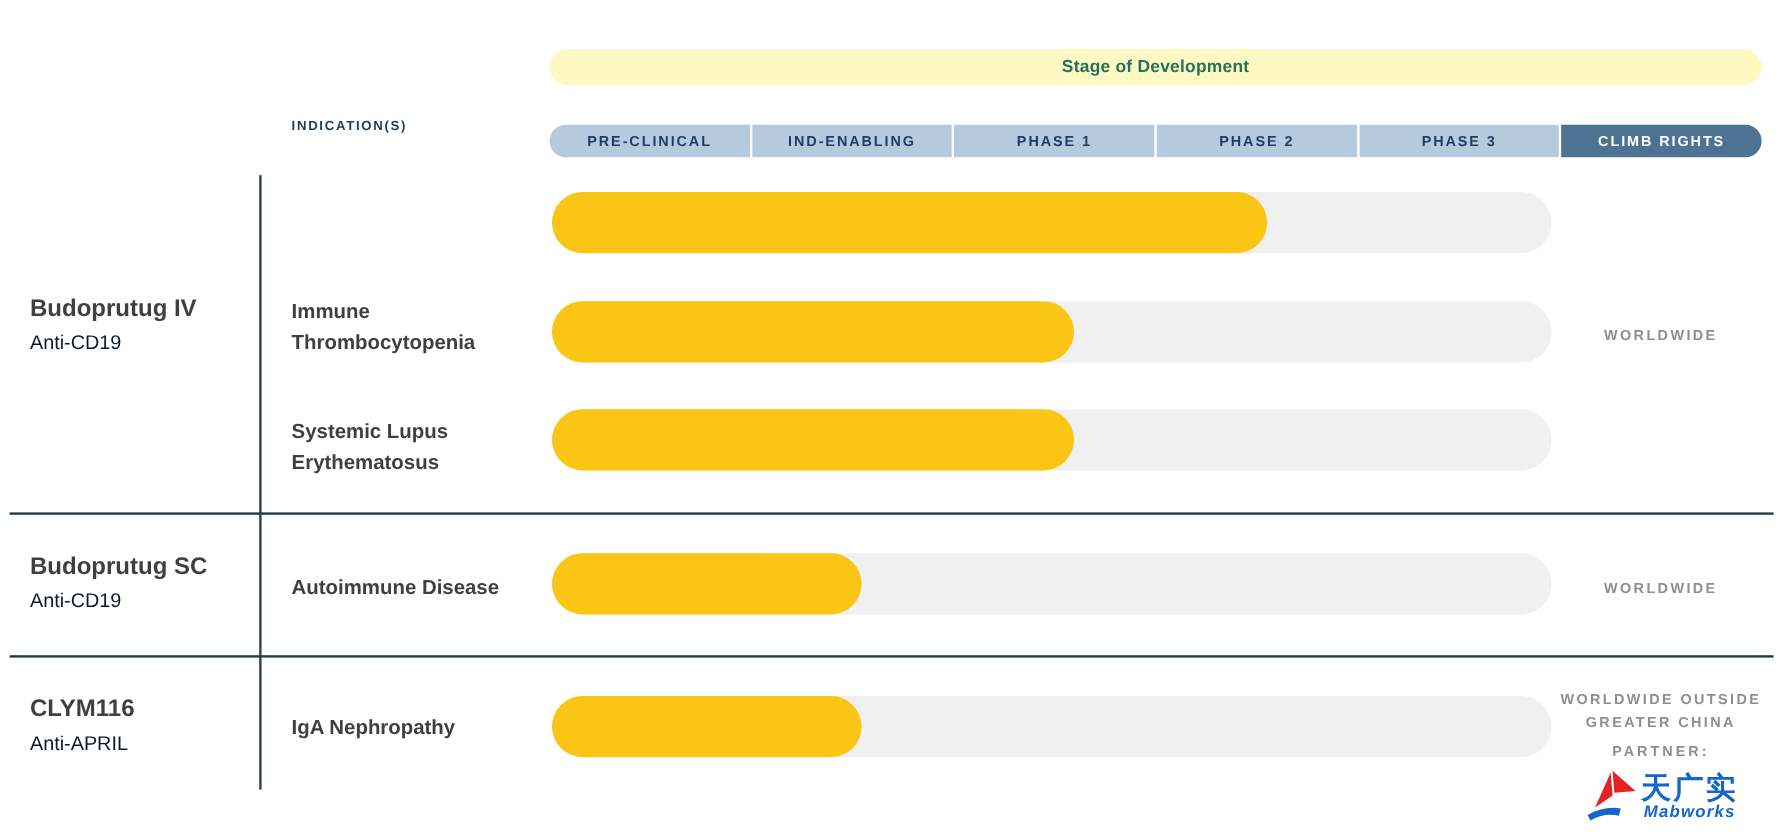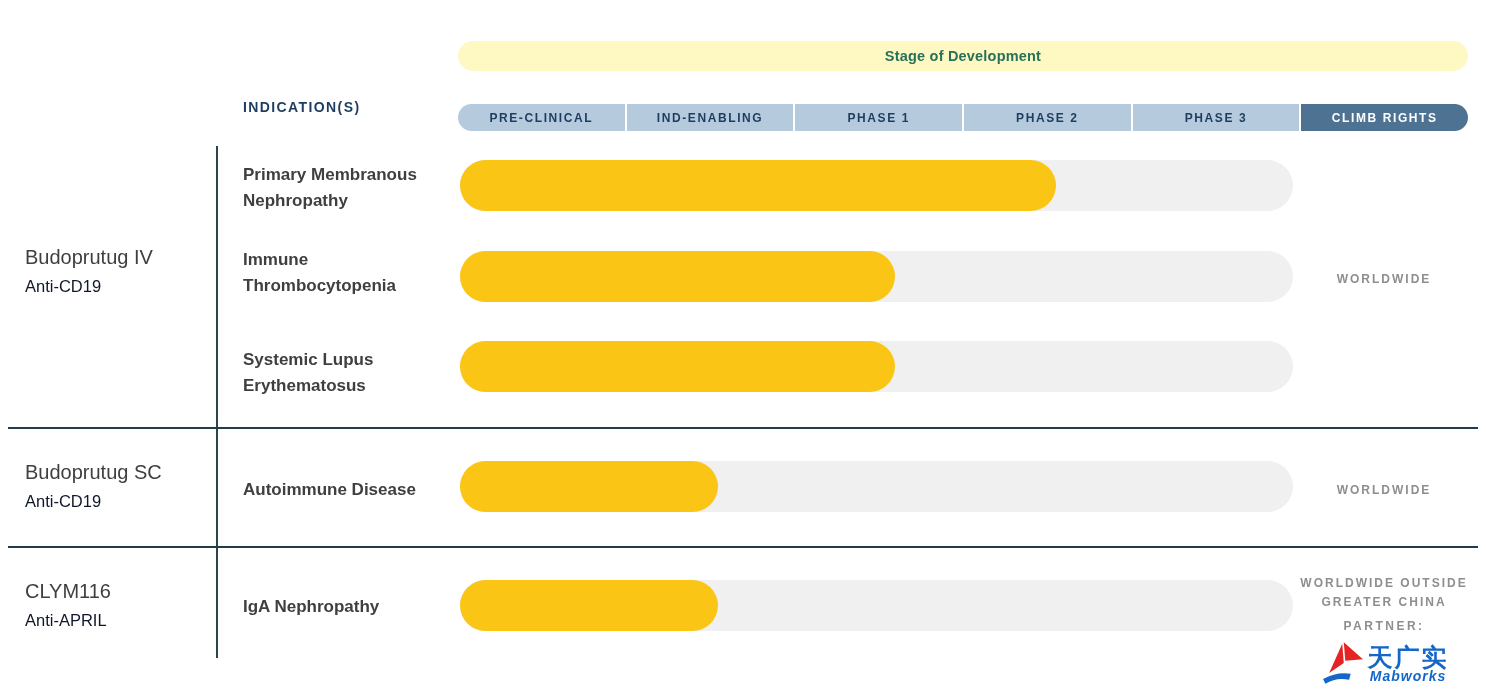--- a/index.html
+++ b/index.html
@@ -43,21 +43,21 @@
     letter-spacing: 1.6px;
     white-space: nowrap;
     margin-top: 22px;
   }
   .stage-cell.first { border-radius: 24.5px 0 0 24.5px; }
   .stage-cell.last  { border-radius: 0 24.5px 24.5px 0; background: #4e7292; color: #ffffff; }
 
   .indications-label {
     position: absolute;
     left: 243px; top: 99px;
-    font-size: 14px; font-weight: bold;
+    font-size: 11px; font-weight: bold;
     color: #1e3c5f;
     letter-spacing: 1.4px;
   }
 
   
   .vline {
     position: absolute;
     left: 216px; top: 146px;
     width: 2px; height: 512px;
     background: #2a4450;
@@ -65,21 +65,21 @@
   .hline {
     position: absolute;
     left: 8px; width: 1470px; height: 2px;
     background: #203e4a;
   }
 
   
   .program-name {
     position: absolute;
     left: 25px;
-    font-size: 20px; font-weight: normal;
+    font-size: 20px; font-weight: bold;
     color: #3f3f3f;
   }
   .program-target {
     position: absolute;
     left: 25px;
     font-size: 16.5px;
     color: #0f172a;
   }
 
   
@@ -169,24 +169,20 @@
 
   <div class="indications-label">INDICATION(S)</div>
 
   <div class="vline"></div>
   <div class="hline" style="top:427px"></div>
   <div class="hline" style="top:546px"></div>
 
   <div class="program-name" style="top:246px">Budoprutug IV</div>
   <div class="program-target" style="top:277px">Anti-CD19</div>
 
-  <div class="indication" style="top:162px">
-    <div>Primary Membranous</div>
-    <div>Nephropathy</div>
-  </div>
   <div class="bar-track" style="top:160px">
     <div class="bar-fill" style="width: 71.5%;"></div>
   </div>
 
   <div class="indication" style="top:247px">
     <div>Immune</div>
     <div>Thrombocytopenia</div>
   </div>
   <div class="bar-track" style="top:251px">
     <div class="bar-fill" style="width: 52.2%;"></div>

